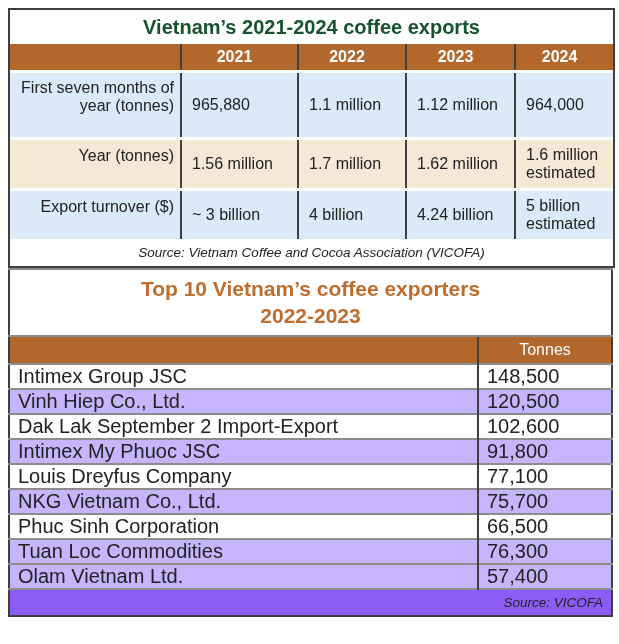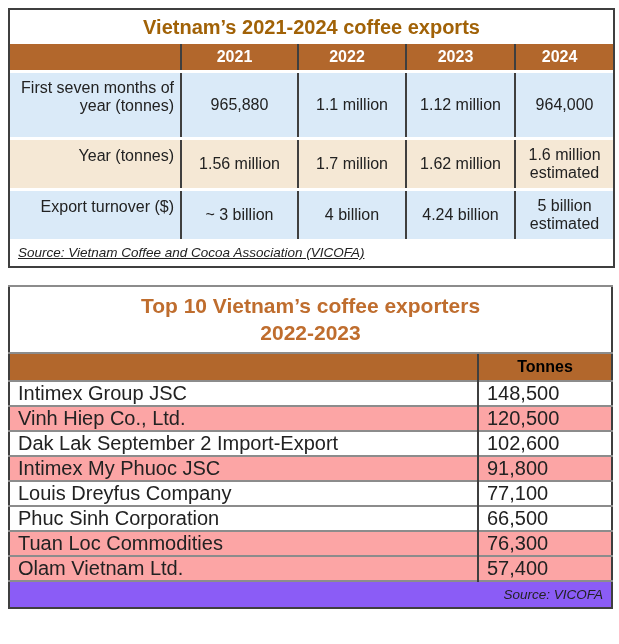--- a/index.html
+++ b/index.html
@@ -4,52 +4,52 @@
 <style>
   html,body{margin:0;padding:0;background:#ffffff;}
   body{
     width:619px;height:644px;box-sizing:border-box;padding:8px;
     font-family:"Liberation Sans", sans-serif;color:#222;
   }
   table{border-collapse:separate;border-spacing:0 3px;width:603px;table-layout:fixed;
         background:#fff;border:2px solid #3f3f3f;}
   
   .t1 .title-cell{
-    text-align:center;font-weight:bold;font-size:20px;color:#a16207;
+    text-align:center;font-weight:bold;font-size:20px;color:#14532d;
     padding:3px 0 2px 0;background:#fff;
   }
   .t1 th{
     background:#b2672c;color:#fff;font-weight:bold;font-size:16px;
     text-align:center;padding:4px 10px 4px 0;margin-top:36px;
   }
   .t1 th.lbl{padding:4px 0;}
   .t1 td{font-size:16px;padding:6px 10px;vertical-align:middle;}
   .t1 td.lbl{text-align:right;padding:6px 6px 22px 8px;}
-  .t1 td.val{text-align:center;white-space:pre-line;}
+  .t1 td.val{text-align:left;white-space:pre-line;}
   .t1 tr.blue td{background:#daeaf8;}
   .t1 tr.cream td{background:#f5e8d5;}
   .t1 th + th, .t1 td.val{border-left:2px solid #3f3f3f;}
   .t1 .src-cell{
-    text-align:left;font-style:italic;font-size:13.5px;padding:3px 8px;background:#fff;text-decoration:underline;
+    text-align:center;font-style:italic;font-size:13.5px;padding:3px 8px;background:#fff;
   }
   
-  .t2{border-collapse:collapse;margin-top:17px;}
+  .t2{border-collapse:collapse;}
   .t2 .title-cell{
     text-align:center;font-weight:bold;font-size:21px;color:#bf6d2e;
     line-height:27px;padding:5px 0 6px 0;background:#fff;
   }
   .t2 th{
-    background:#b2672c;color:#000000;font-weight:bold;font-size:16px;
+    background:#b2672c;color:#ffffff;font-weight:normal;font-size:16px;
     text-align:center;padding:4px 0;border-top:2px solid #8c8c8c;
   }
   .t2 td{font-size:20px;padding:2px 8px;border-top:2px solid #8c8c8c;line-height:19px;}
   .t2 td.name{text-align:left;}
   .t2 td.ton{text-align:left;}
   .t2 th.ton-h, .t2 td.ton{border-left:2px solid #3f3f3f;}
-  .t2 tr.cream td{background:#fca5a5;}
+  .t2 tr.cream td{background:#c4b5fd;}
   .t2 .src-cell{
     text-align:right;font-style:italic;font-size:13.5px;padding:3px 8px;background:#8b5cf6;
     border-top:2px solid #8c8c8c;
   }
 </style>
 </head>
 <body>
 
 <table class="t1">
   <colgroup>
@@ -128,20 +128,24 @@
     <td class="ton">102,600</td>
   </tr>
   <tr class="cream">
     <td class="name">Intimex My Phuoc JSC</td>
     <td class="ton">91,800</td>
   </tr>
   <tr>
     <td class="name">Louis Dreyfus Company</td>
     <td class="ton">77,100</td>
   </tr>
+  <tr class="cream">
+    <td class="name">NKG Vietnam Co., Ltd.</td>
+    <td class="ton">75,700</td>
+  </tr>
   <tr>
     <td class="name">Phuc Sinh Corporation</td>
     <td class="ton">66,500</td>
   </tr>
   <tr class="cream">
     <td class="name">Tuan Loc Commodities</td>
     <td class="ton">76,300</td>
   </tr>
   <tr class="cream">
     <td class="name">Olam Vietnam Ltd.</td>

